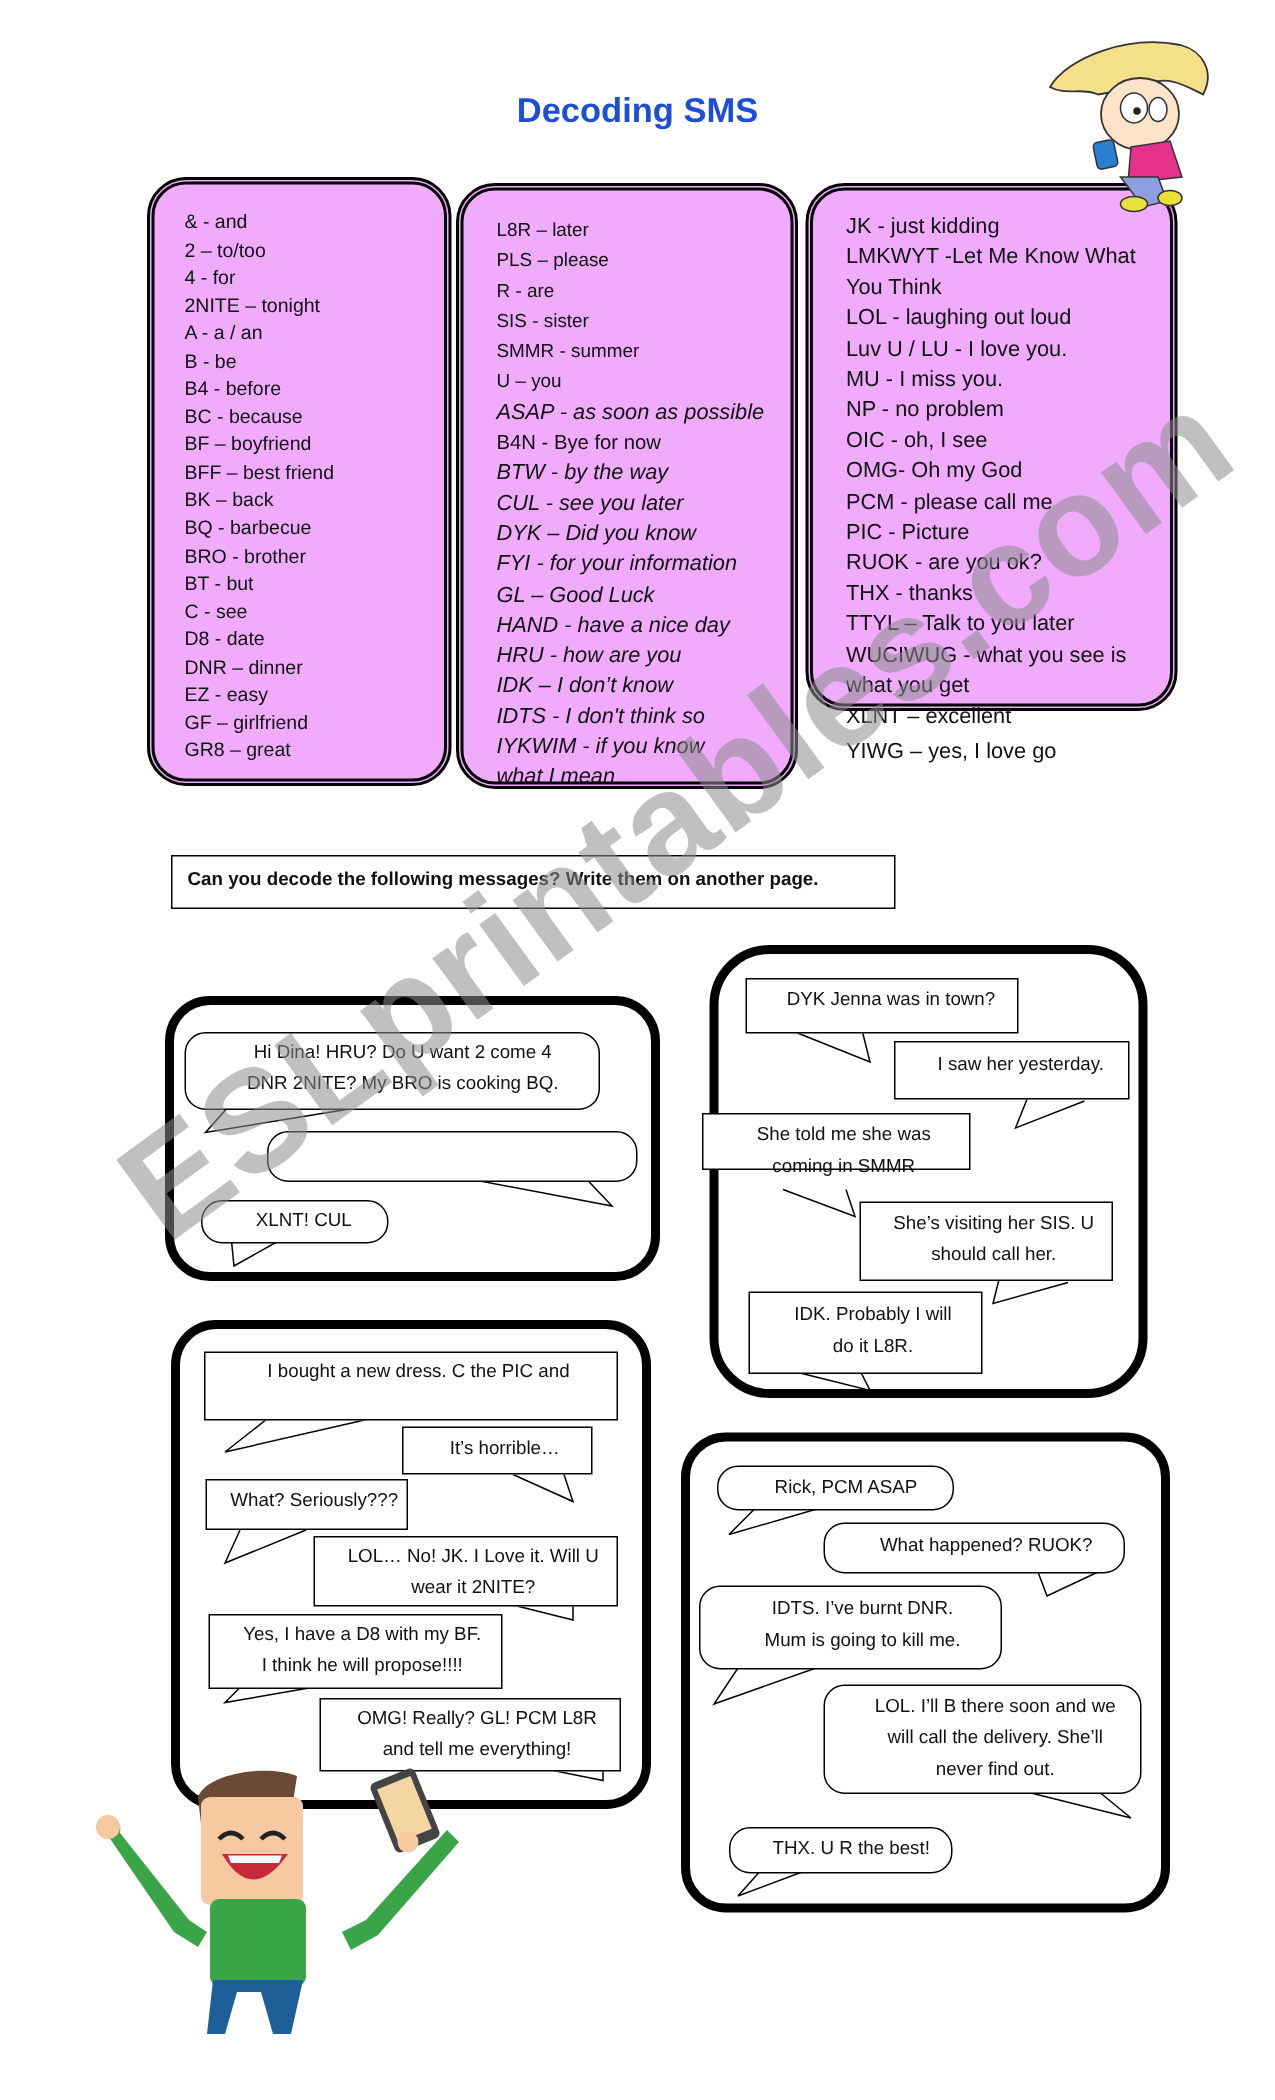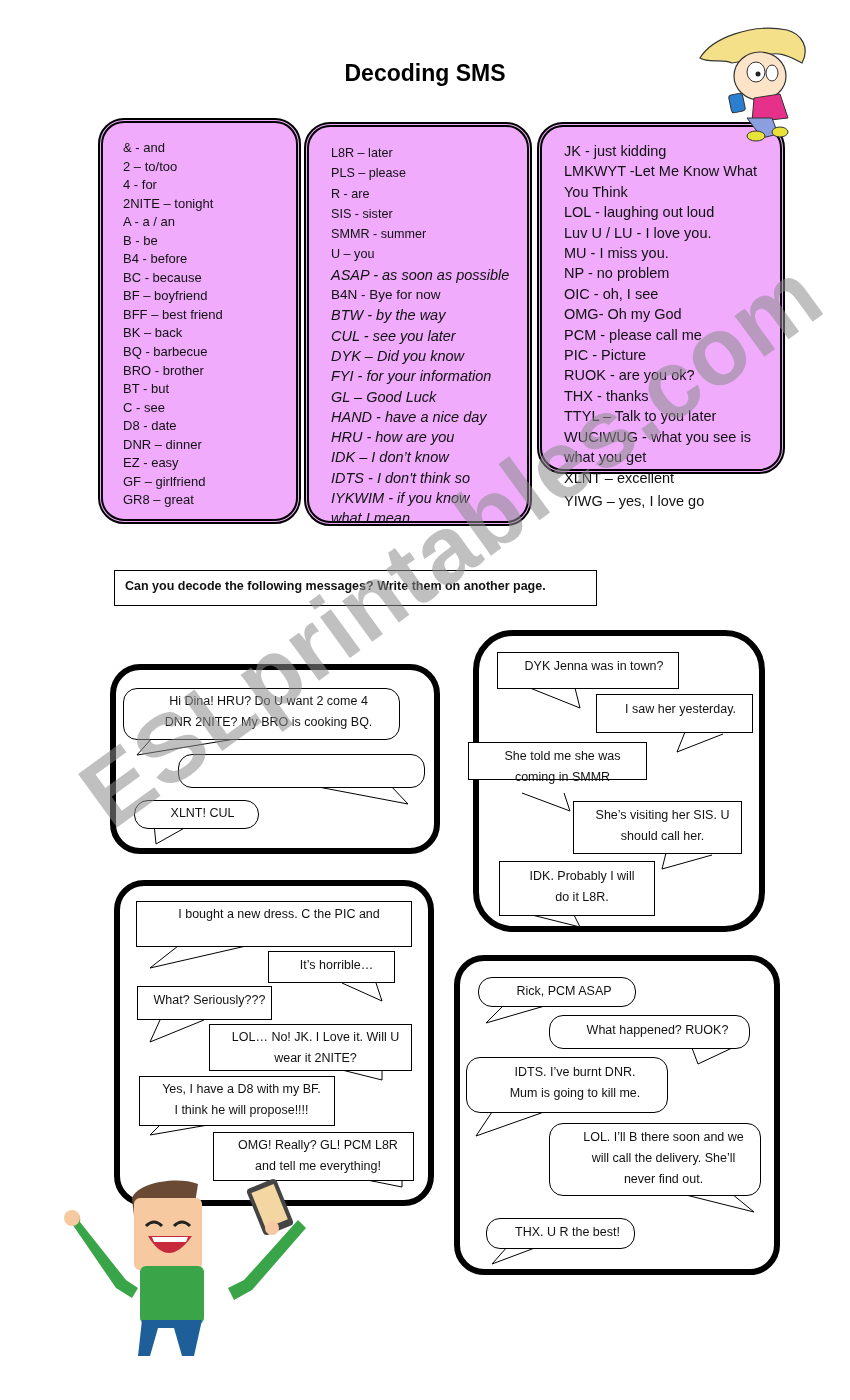--- a/index.html
+++ b/index.html
@@ -1,19 +1,19 @@
 <!DOCTYPE html>
 <html><head>
 <meta charset="utf-8">
 <style>
   html, body { margin:0; padding:0; }
   body { width:850px; height:1400px; background:#ffffff; position:relative; overflow:hidden;
          font-family:"Liberation Sans", "DejaVu Sans", sans-serif; color:#111; }
   .abs { position:absolute; }
-  .title { left:0; width:850px; top:60px; text-align:center; font-weight:bold; font-size:23px; color:#000000; }
+  .title { left:0; width:850px; top:60px; text-align:center; font-weight:bold; font-size:23px; color:#1d4ed8; }
 
   
   .vbox { position:absolute; border:4px double #000; border-width:5px; border-style:double; border-radius:26px; background:#f0abfc; box-sizing:border-box; }
   .vbox ul { list-style:none; margin:0; padding:0; }
   .vbox li { white-space:nowrap; }
   .v1 { left:98px; top:118px; width:203px; height:406px; padding:16px 0 0 20px; }
   .v1 li { font-size:13px; line-height:18.55px; }
   .v2 { left:304px; top:122px; width:228px; height:404px; padding:16px 0 0 22px; }
   .v2 li { font-size:13.5px; line-height:20.3px; }
   .v2 li.big { font-size:14.5px;font-style:italic; }

